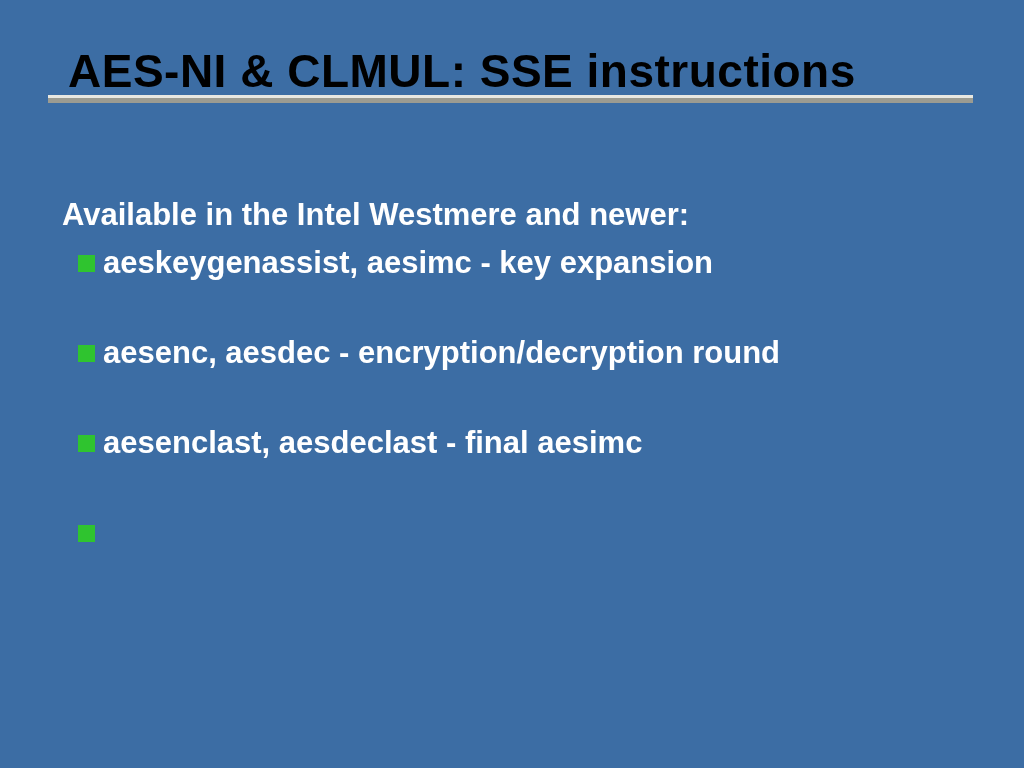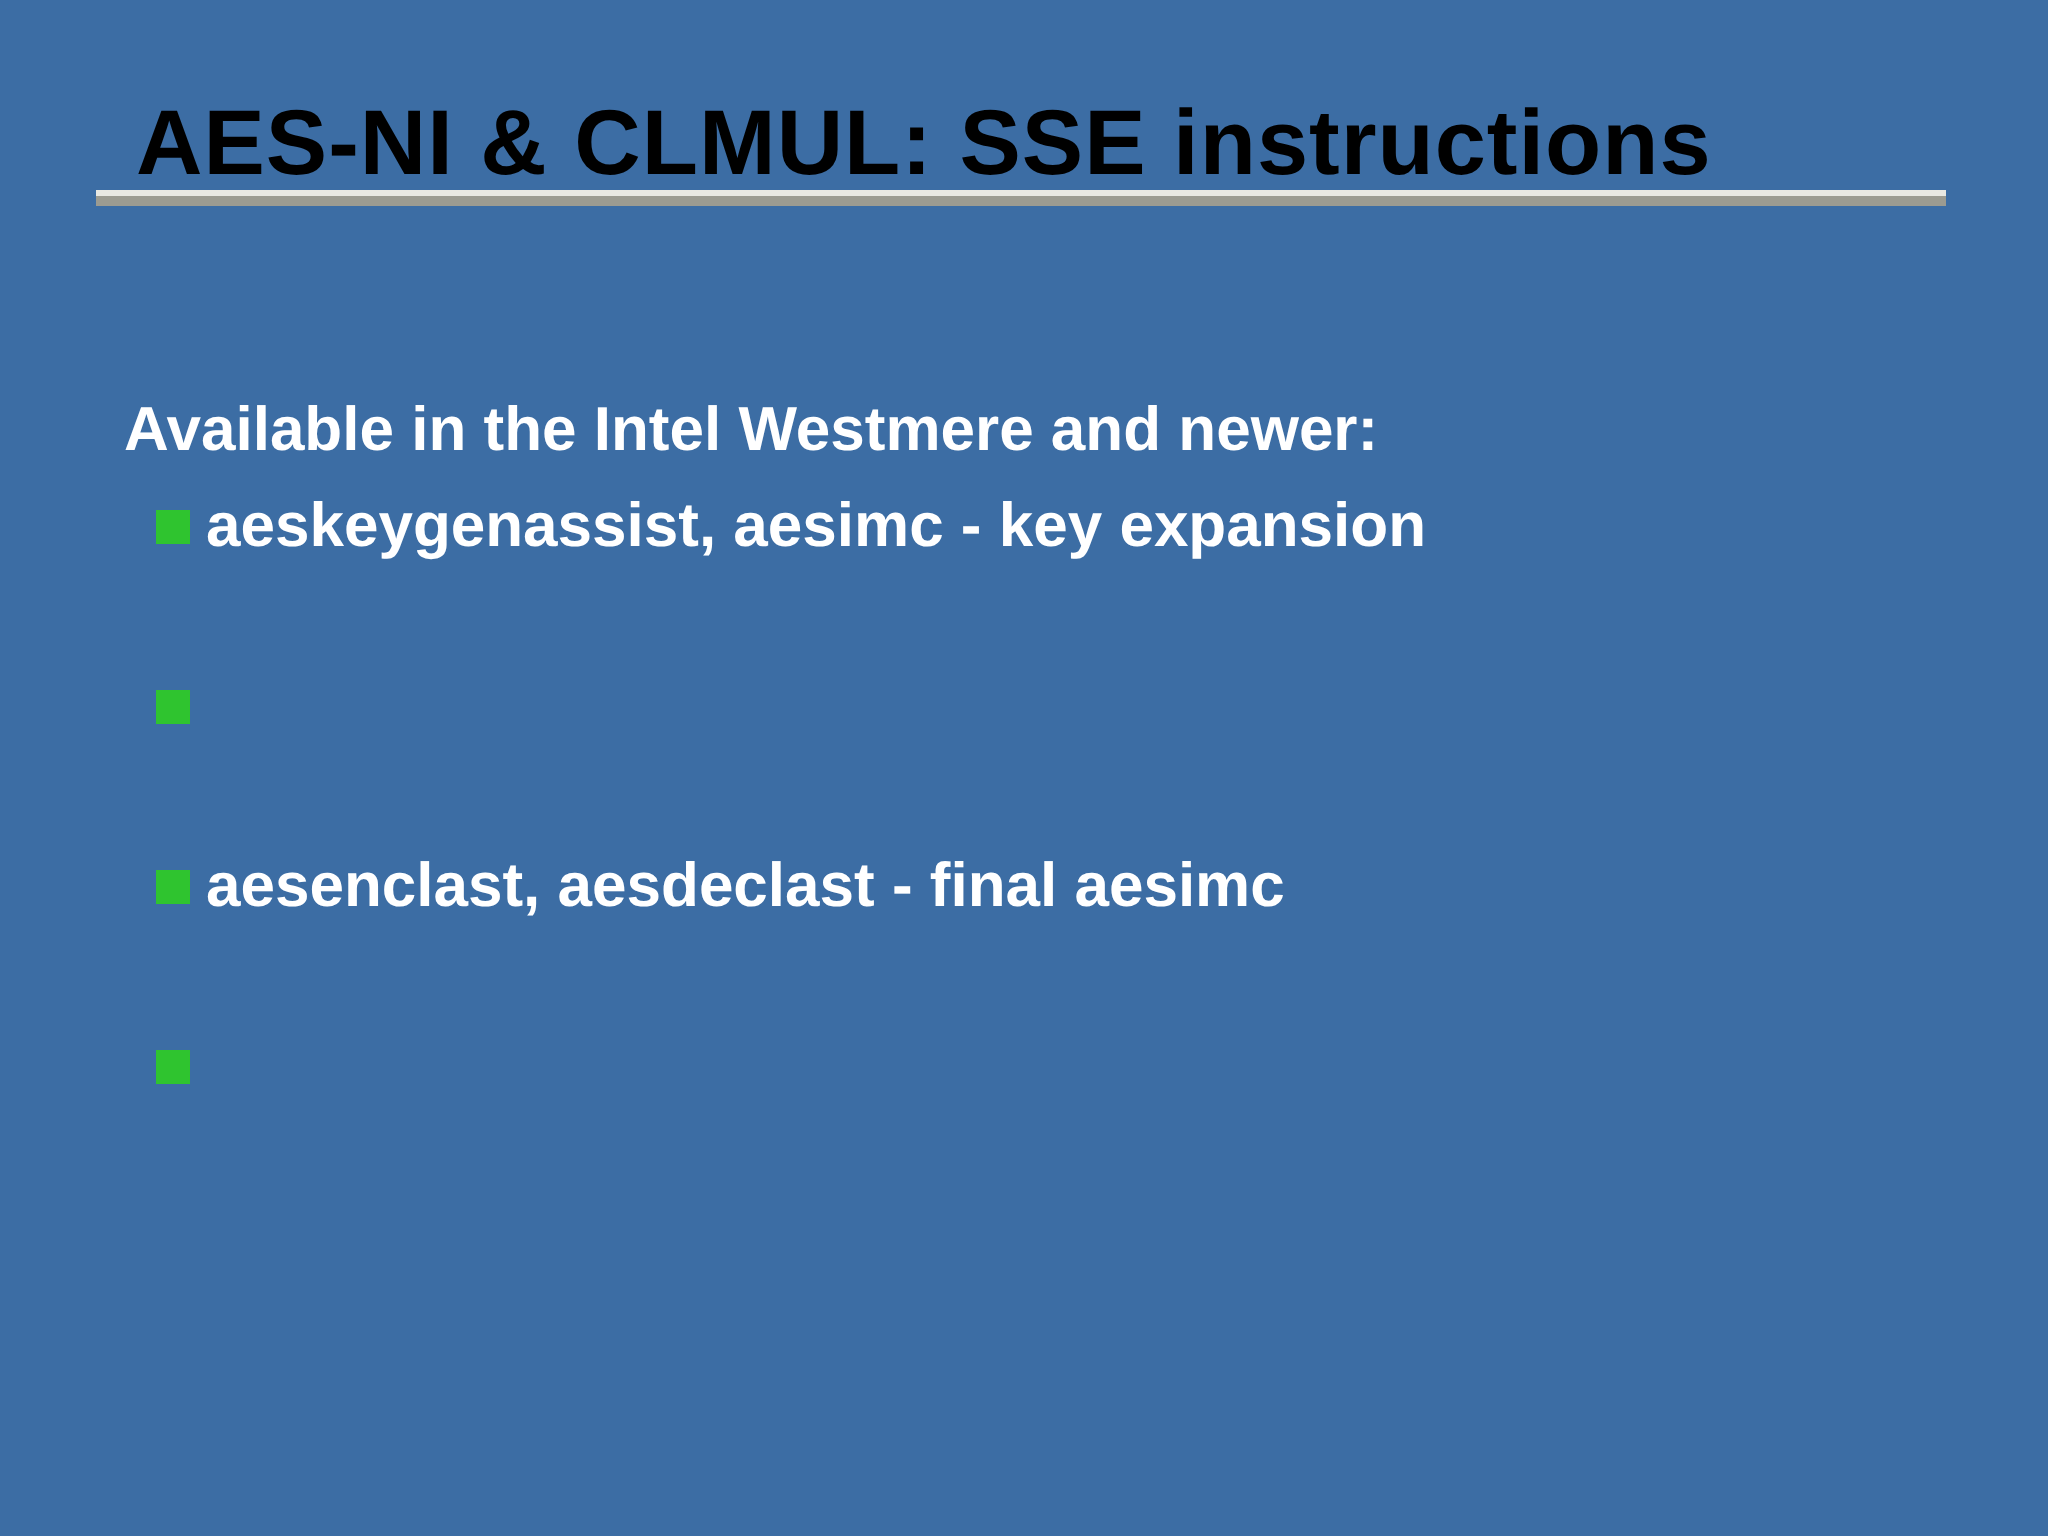--- a/index.html
+++ b/index.html
@@ -94,20 +94,21 @@
 
   <div class="intro">Available in the Intel Westmere and newer:</div>
 
   <ul class="bullet-list">
     <li class="bullet-item">
       <span class="bullet-marker"></span>
       <span class="bullet-text">aeskeygenassist, aesimc - key expansion</span>
     </li>
     <li class="bullet-item">
       <span class="bullet-marker"></span>
+      <span class="bullet-text">aesenc, aesdec - encryption/decryption round</span>
     </li>
     <li class="bullet-item">
       <span class="bullet-marker"></span>
       <span class="bullet-text">aesenclast, aesdeclast - final aesimc</span>
     </li>
     <li class="bullet-item">
       <span class="bullet-marker"></span>
     </li>
   </ul>
 

